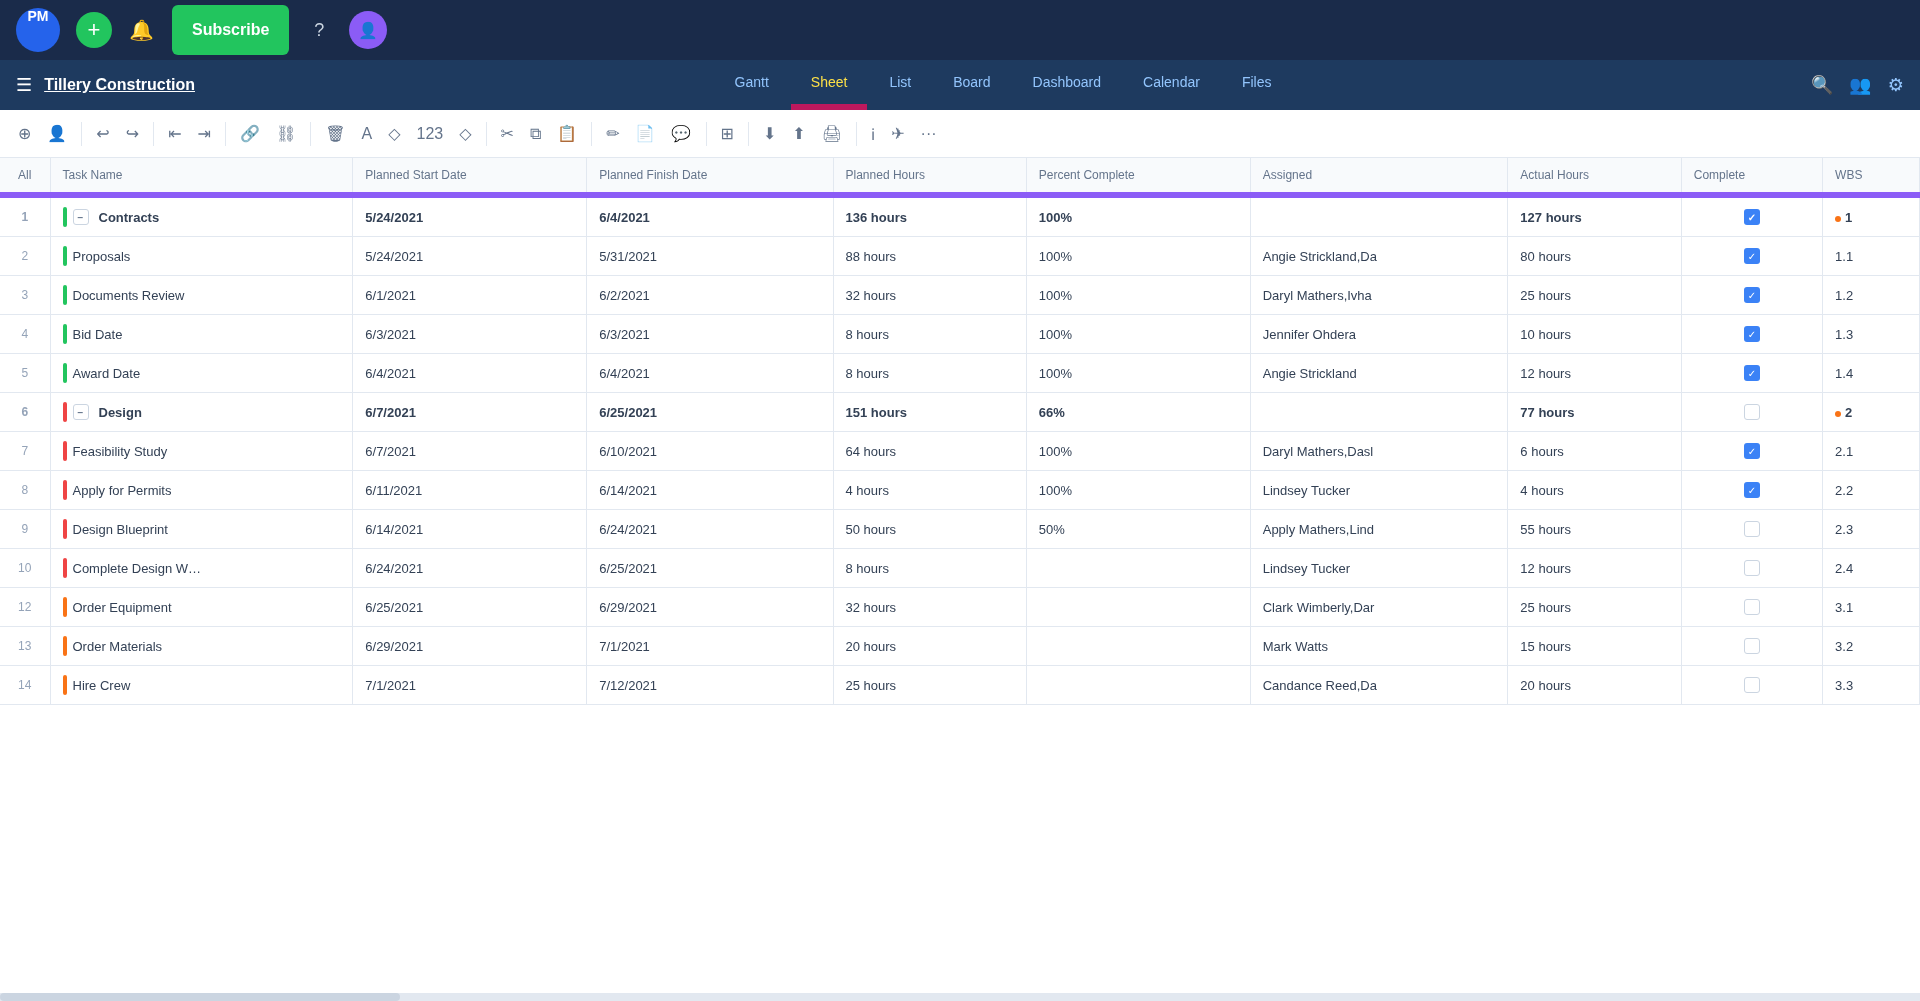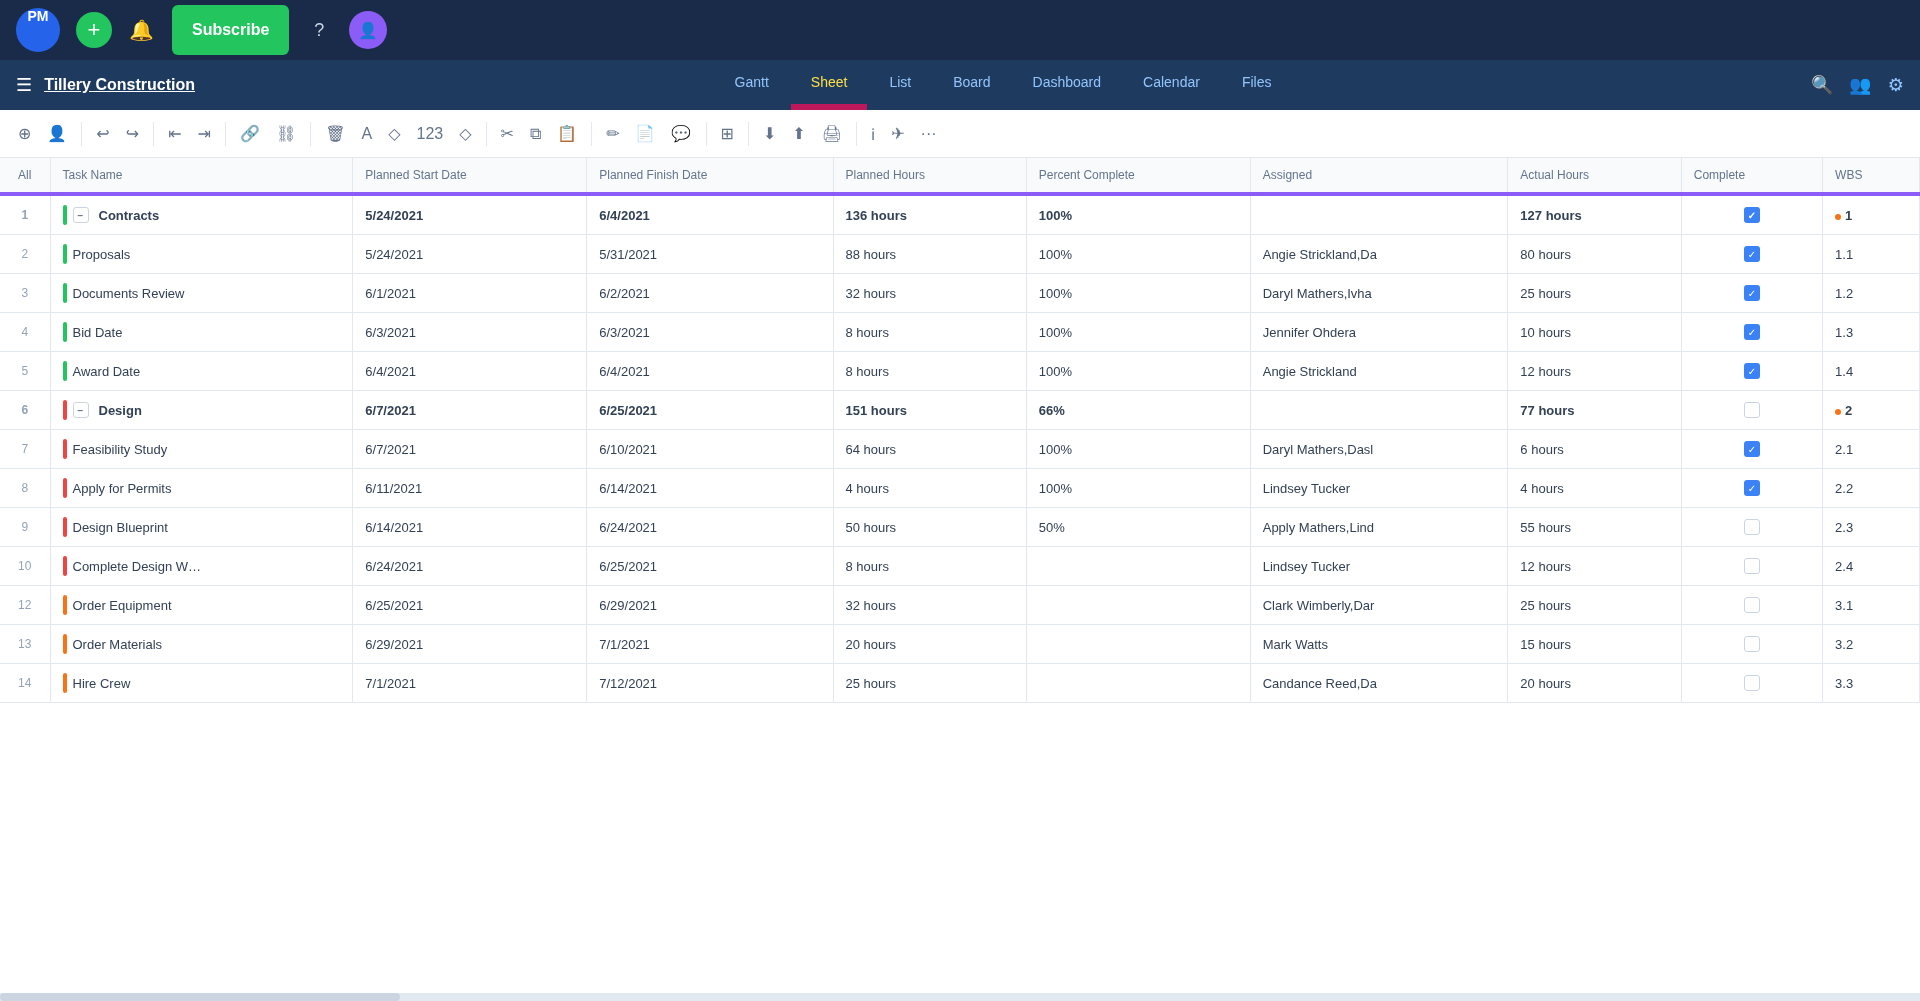--- a/index.html
+++ b/index.html
@@ -112,21 +112,21 @@
       overflow-y: auto;
       height: calc(100vh - 158px);
     }
     table {
       width: 100%; border-collapse: collapse;
       font-size: 13px;
     }
     thead th {
       background: #f8fafc; color: #64748b;
       padding: 10px 12px; text-align: left;
-      border-bottom: 4px solid #8b5cf6;
+      border-bottom: 6px solid #8b5cf6;
       border-right: 1px solid #e2e8f0;
       font-weight: 500; font-size: 12px;
       white-space: nowrap; position: sticky; top: 0; z-index: 1;
     }
     thead th:first-child { width: 50px; text-align: center; }
     tbody tr { border-bottom: 1px solid #e2e8f0; }
     tbody td {
       padding: 9px 12px; border-right: 1px solid #e2e8f0;
       color: #334155; white-space: nowrap;
     }

